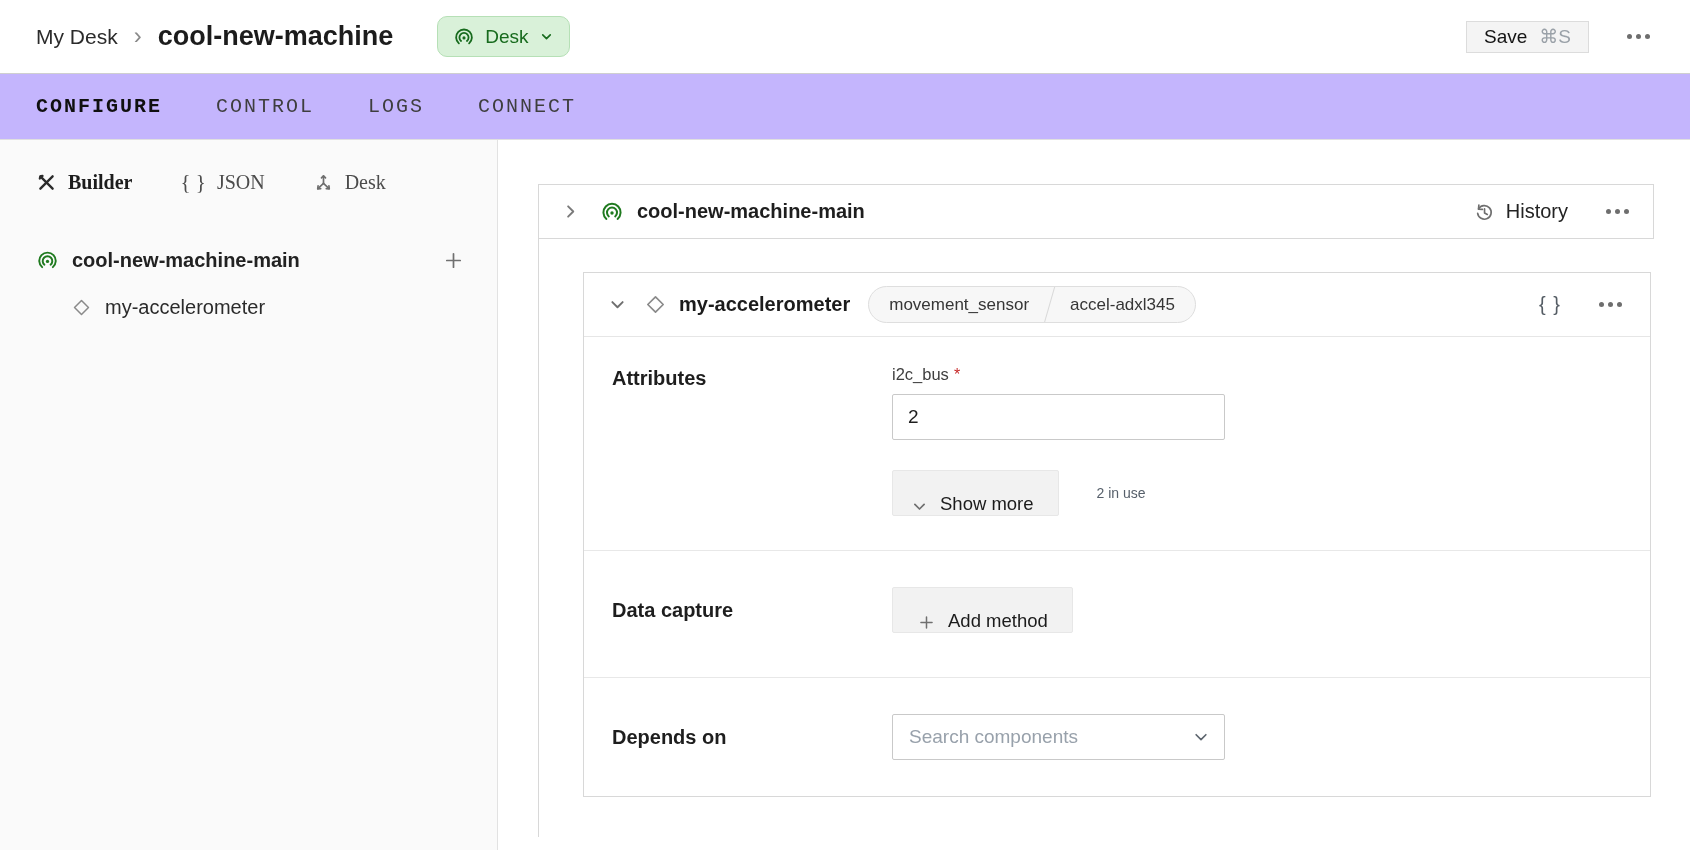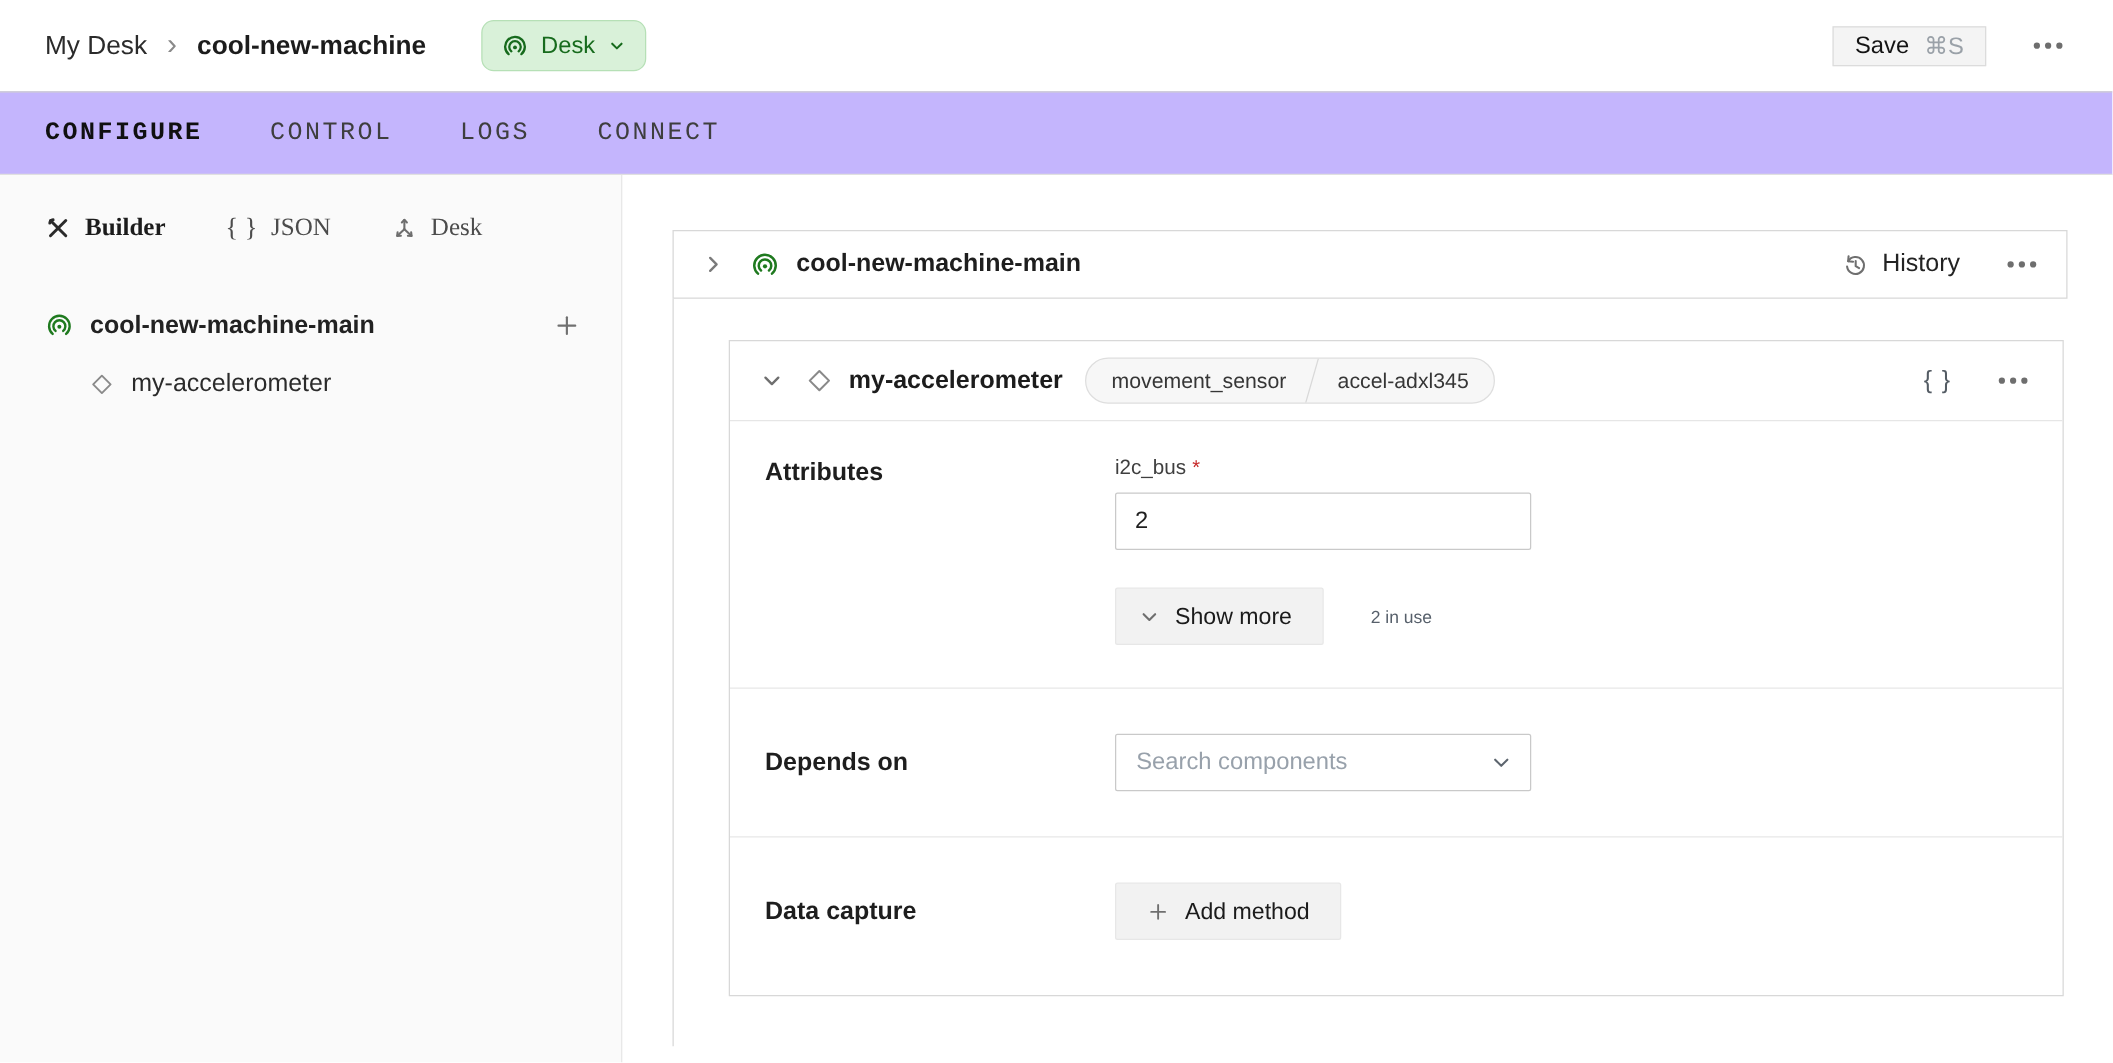--- a/index.html
+++ b/index.html
@@ -4,21 +4,21 @@
 <style>
   * { margin:0; padding:0; box-sizing:border-box; }
   html,body { width:1690px; height:850px; overflow:hidden; background:#fff;
               font-family:"Liberation Sans", sans-serif; color:#282828; }
 
   
   .topbar { height:73px; display:flex; align-items:center; padding:0 30px 0 36px;
             background:#fff; }
   .crumb { font-size:21px; color:#2b2b2b; }
   .crumb-sep { font-size:24px; color:#8a8a8a; margin:0 16px; position:relative; top:-1px; }
-  .crumb-current { font-size:21px; font-weight:700; color:#1c1c1c; }
+  .crumb-current { font-size:27px; font-weight:700; color:#1c1c1c; }
   .live-badge { margin-left:44px; display:inline-flex; align-items:center; gap:10px;
                 height:41px; padding:0 15px; background:#d9f1d9; border:1px solid #b6e0b6;
                 border-radius:10px; color:#176b1d; font-size:19px; font-weight:500; cursor:pointer; }
   .topbar-right { margin-left:auto; display:flex; align-items:center; }
   .save-btn { display:inline-flex; align-items:center; gap:12px; height:32px; padding:0 17px;
               background:#f4f4f4; border:1px solid #dcdcdc; font-size:19px; color:#141414;
               font-family:inherit; cursor:pointer; }
   .save-shortcut { color:#9aa1a8; font-size:19px; }
   .dots-btn { display:inline-flex; gap:4px; align-items:center; background:none; border:none;
               padding:10px; cursor:pointer; }
@@ -89,21 +89,21 @@
   .row + .row { border-top:1px solid #e8e8e8; }
   .row-label { width:280px; flex-shrink:0; font-size:20px; font-weight:700; color:#1e1e1e; }
   .row.center { align-items:center; padding-top:36px; padding-bottom:36px; }
 
   .field-label { font-size:16.5px; color:#3f3f3f; }
   .req { color:#c62828; margin-left:5px; }
   .text-input { margin-top:10px; width:333px; height:46px; border:1px solid #c9c9c9;
                 border-radius:2px; font-size:19px; color:#1e1e1e; padding:0 15px;
                 font-family:inherit; background:#fff; display:block; }
   .showmore-row { margin-top:30px; display:flex; align-items:center; gap:38px; }
-  .gray-btn { display:inline-flex; align-items:center; gap:12px; height:46px; padding:0 24px;
+  .gray-btn { display:inline-flex; align-items:flex-end; gap:12px; height:46px; padding:0 24px;
               background:#f2f2f2; border:1px solid #e7e7e7; border-radius:2px; font-size:18.5px;
               color:#1b1b1b; font-family:inherit; cursor:pointer; }
   .gray-btn svg { color:#6f6f6f; }
   .in-use { font-size:14px; color:#57606b; }
 
   .select-box { width:333px; height:46px; border:1px solid #c9c9c9; border-radius:2px;
                 display:flex; align-items:center; padding:0 14px 0 16px; cursor:pointer;
                 background:#fff; }
   .select-box .placeholder { font-size:19px; color:#98a1ab; }
   .select-box svg { margin-left:auto; color:#5d656e; }
@@ -290,37 +290,37 @@
                 <svg width="17" height="17" viewBox="0 0 24 24" fill="none" stroke="currentColor" stroke-width="2.4" stroke-linecap="round" stroke-linejoin="round">
                     <path d="M5.5 9 L12 15.5 L18.5 9"></path>
                   </svg>
                 <span>Show more</span>
               </button>
               <span class="in-use">2 in use</span>
             </div>
           </div>
         </div>
 
-        <div class="row center">
-          <div class="row-label">Depends on</div>
-          <div class="select-box">
-            <span class="placeholder">Search components</span>
-            <svg width="18" height="18" viewBox="0 0 24 24" fill="none" stroke="currentColor" stroke-width="2.2" stroke-linecap="round" stroke-linejoin="round">
-                <path d="M5.5 9 L12 15.5 L18.5 9"></path>
-              </svg>
-          </div>
-        </div>
-
         <div class="row center" style="padding-bottom:44px;">
           <div class="row-label">Data capture</div>
           <button class="gray-btn">
             <svg width="19" height="19" viewBox="0 0 24 24" fill="none" stroke="currentColor" stroke-width="1.9" stroke-linecap="round">
                 <path d="M12 5 V19"></path>
                 <path d="M5 12 H19"></path>
               </svg>
             <span>Add method</span>
           </button>
         </div>
 
+        <div class="row center">
+          <div class="row-label">Depends on</div>
+          <div class="select-box">
+            <span class="placeholder">Search components</span>
+            <svg width="18" height="18" viewBox="0 0 24 24" fill="none" stroke="currentColor" stroke-width="2.2" stroke-linecap="round" stroke-linejoin="round">
+                <path d="M5.5 9 L12 15.5 L18.5 9"></path>
+              </svg>
+          </div>
+        </div>
+
       </section>
     </div>
   </main>
 </div>
 
 </body></html>

